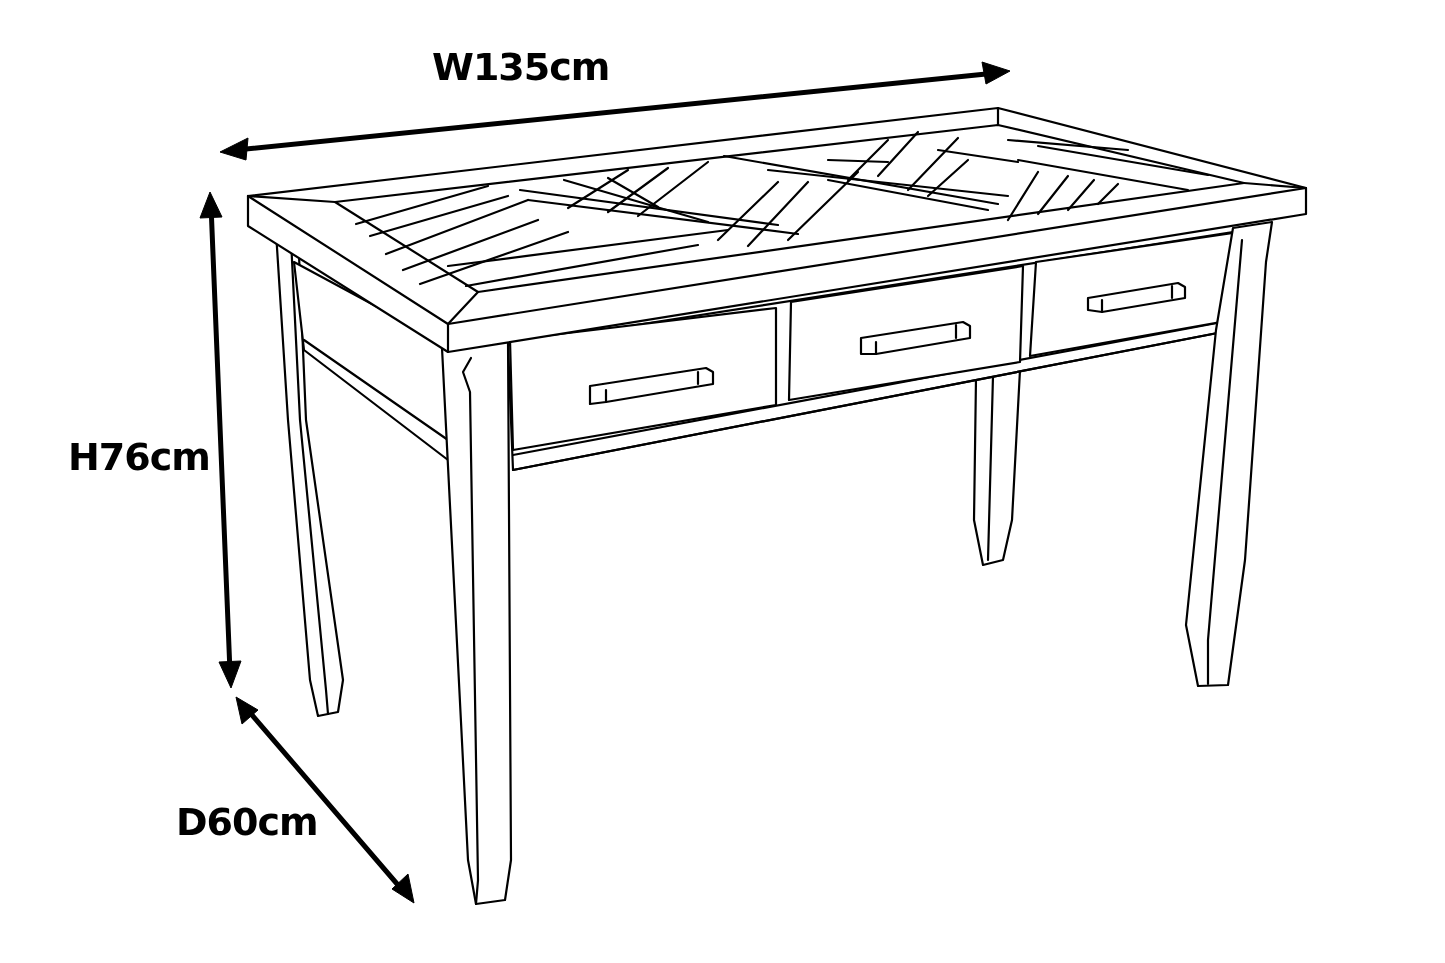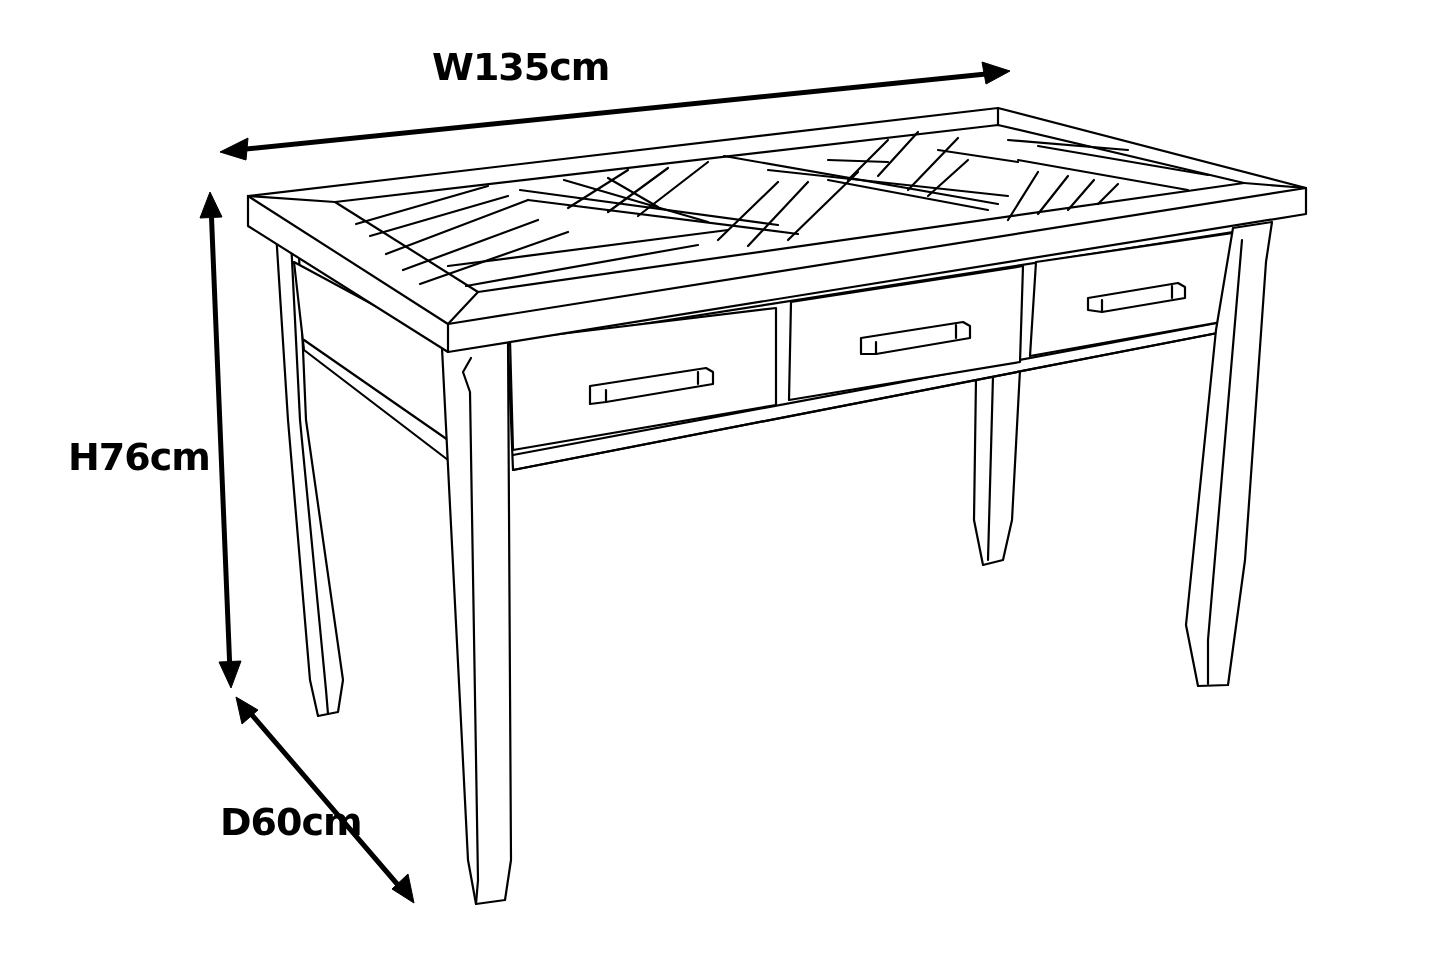--- a/index.html
+++ b/index.html
@@ -131,14 +131,14 @@
       <path class="ln" d="M1060,176 L1030,214"></path>
       <path class="ln" d="M1086,180 L1060,210"></path>
       <path class="ln" d="M1110,184 L1090,204"></path>
       <path class="ln" d="M1000,140 L1120,150"></path>
       <path class="ln" d="M820,160 L880,162"></path>
     </g>
   </svg>
 
   <div class="dim-label" style="left:424px; top:48px;">W135cm</div>
   <div class="dim-label" style="left:60px; top:438px;">H76cm</div>
-  <div class="dim-label" style="left:168px; top:803px;margin-left:44px;">D60cm</div>
+  <div class="dim-label" style="left:168px; top:803px;">D60cm</div>
 </div>
 
 </body></html>

